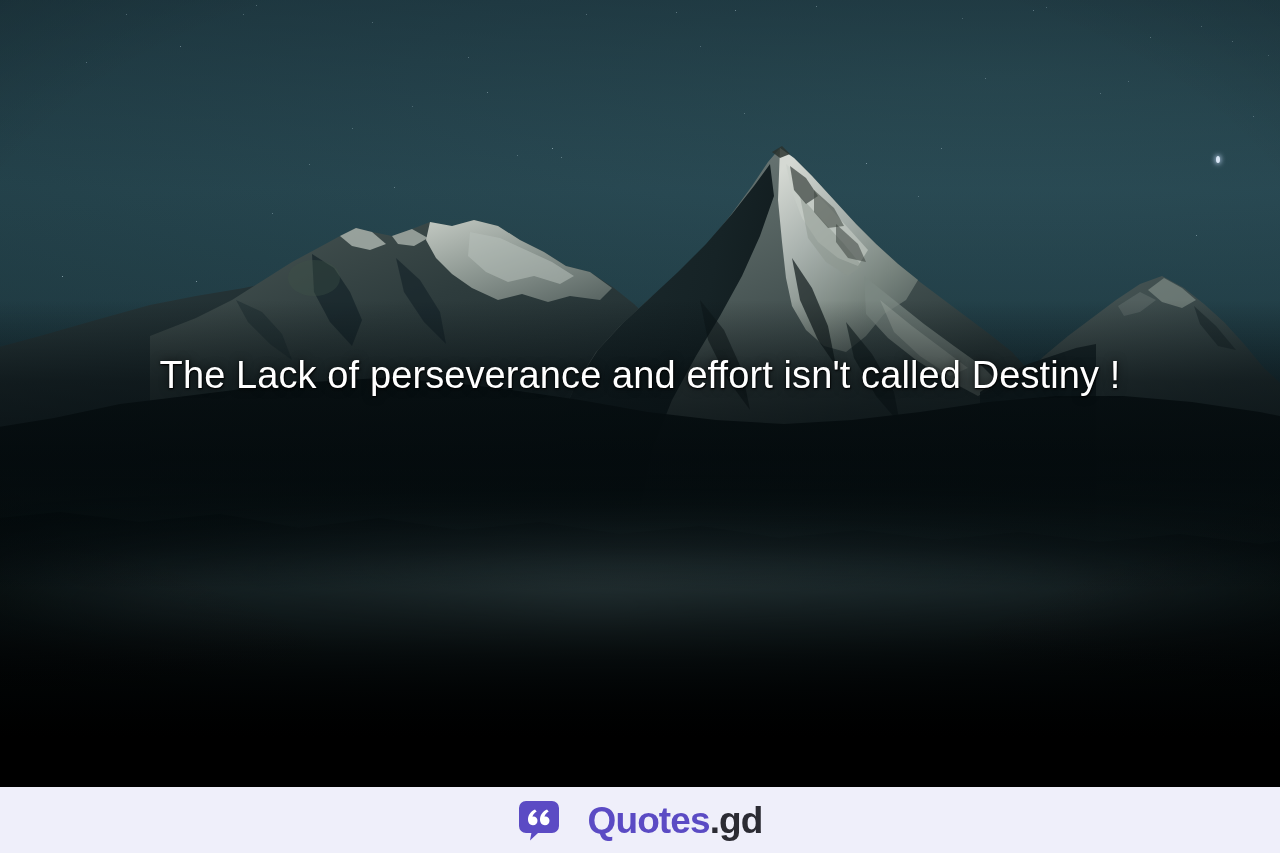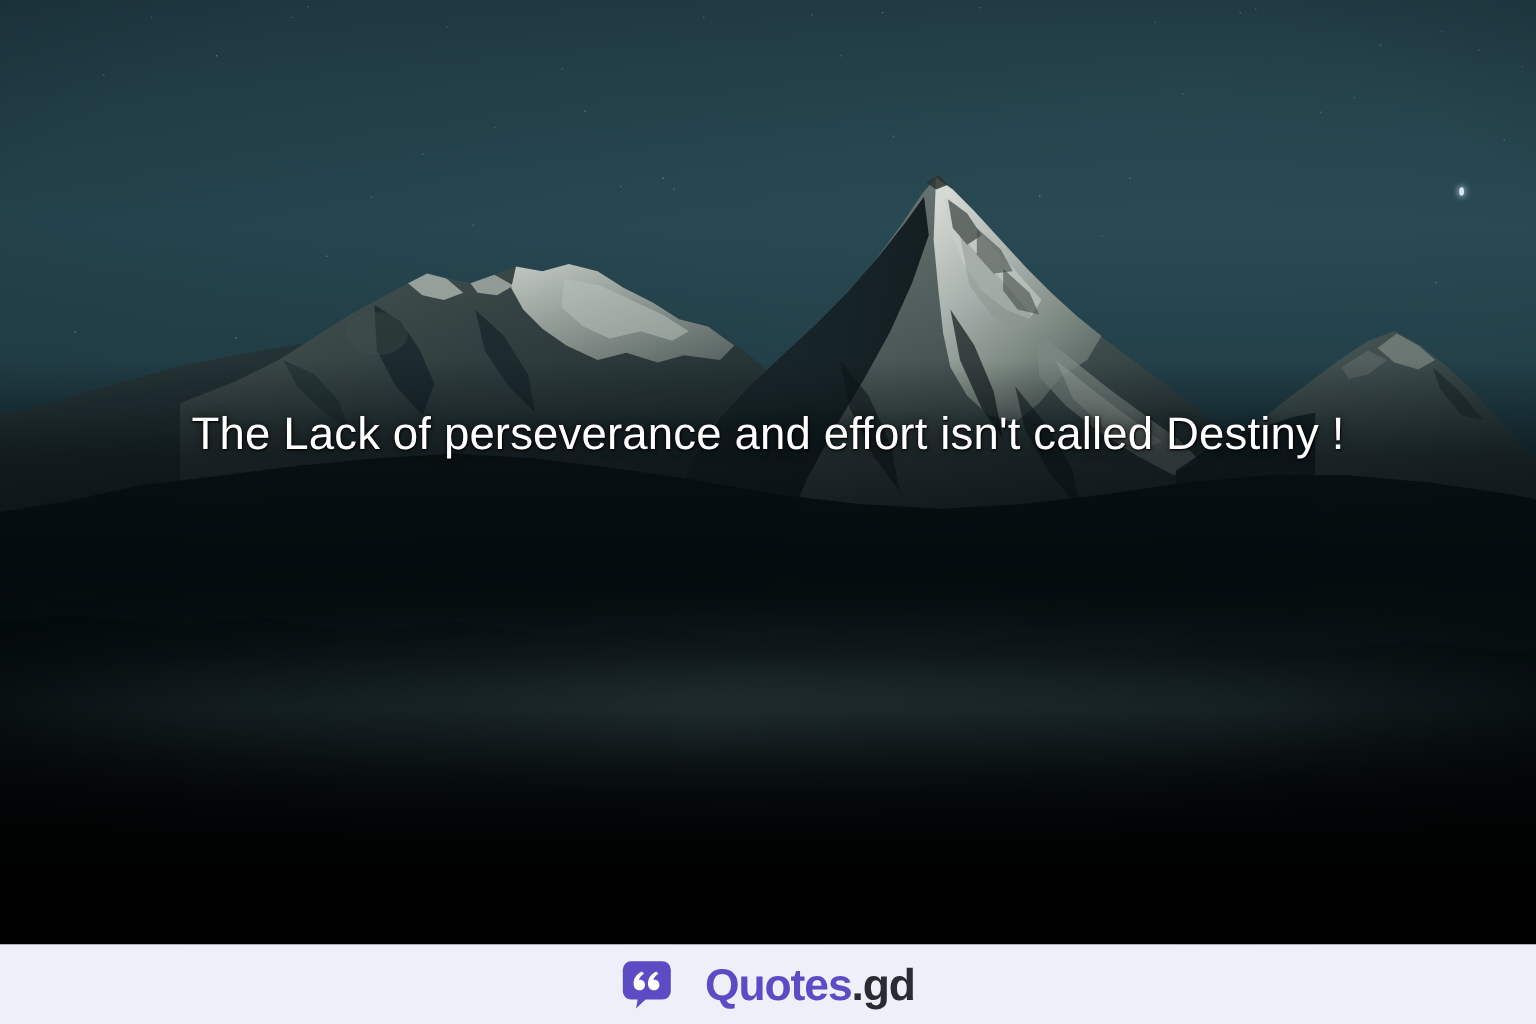--- a/index.html
+++ b/index.html
@@ -169,21 +169,21 @@
     width: 1280px;
     height: 290px;
     background: linear-gradient(180deg, rgba(2,8,11,0) 0%, rgba(2,8,11,0.55) 28%, rgba(2,8,11,0.72) 55%, rgba(2,8,11,0.45) 85%, rgba(2,8,11,0) 100%);
     pointer-events: none;
   }
 
   
   .overlay {
     position: absolute;
     left: 0;
-    top: 4px;
+    top: 17px;
     width: 1280px;
     height: 787px;
     display: flex;
     flex-direction: column;
     align-items: center;
     justify-content: flex-start;
     padding-top: 336px;
     box-sizing: border-box;
   }
   .quote-text {

